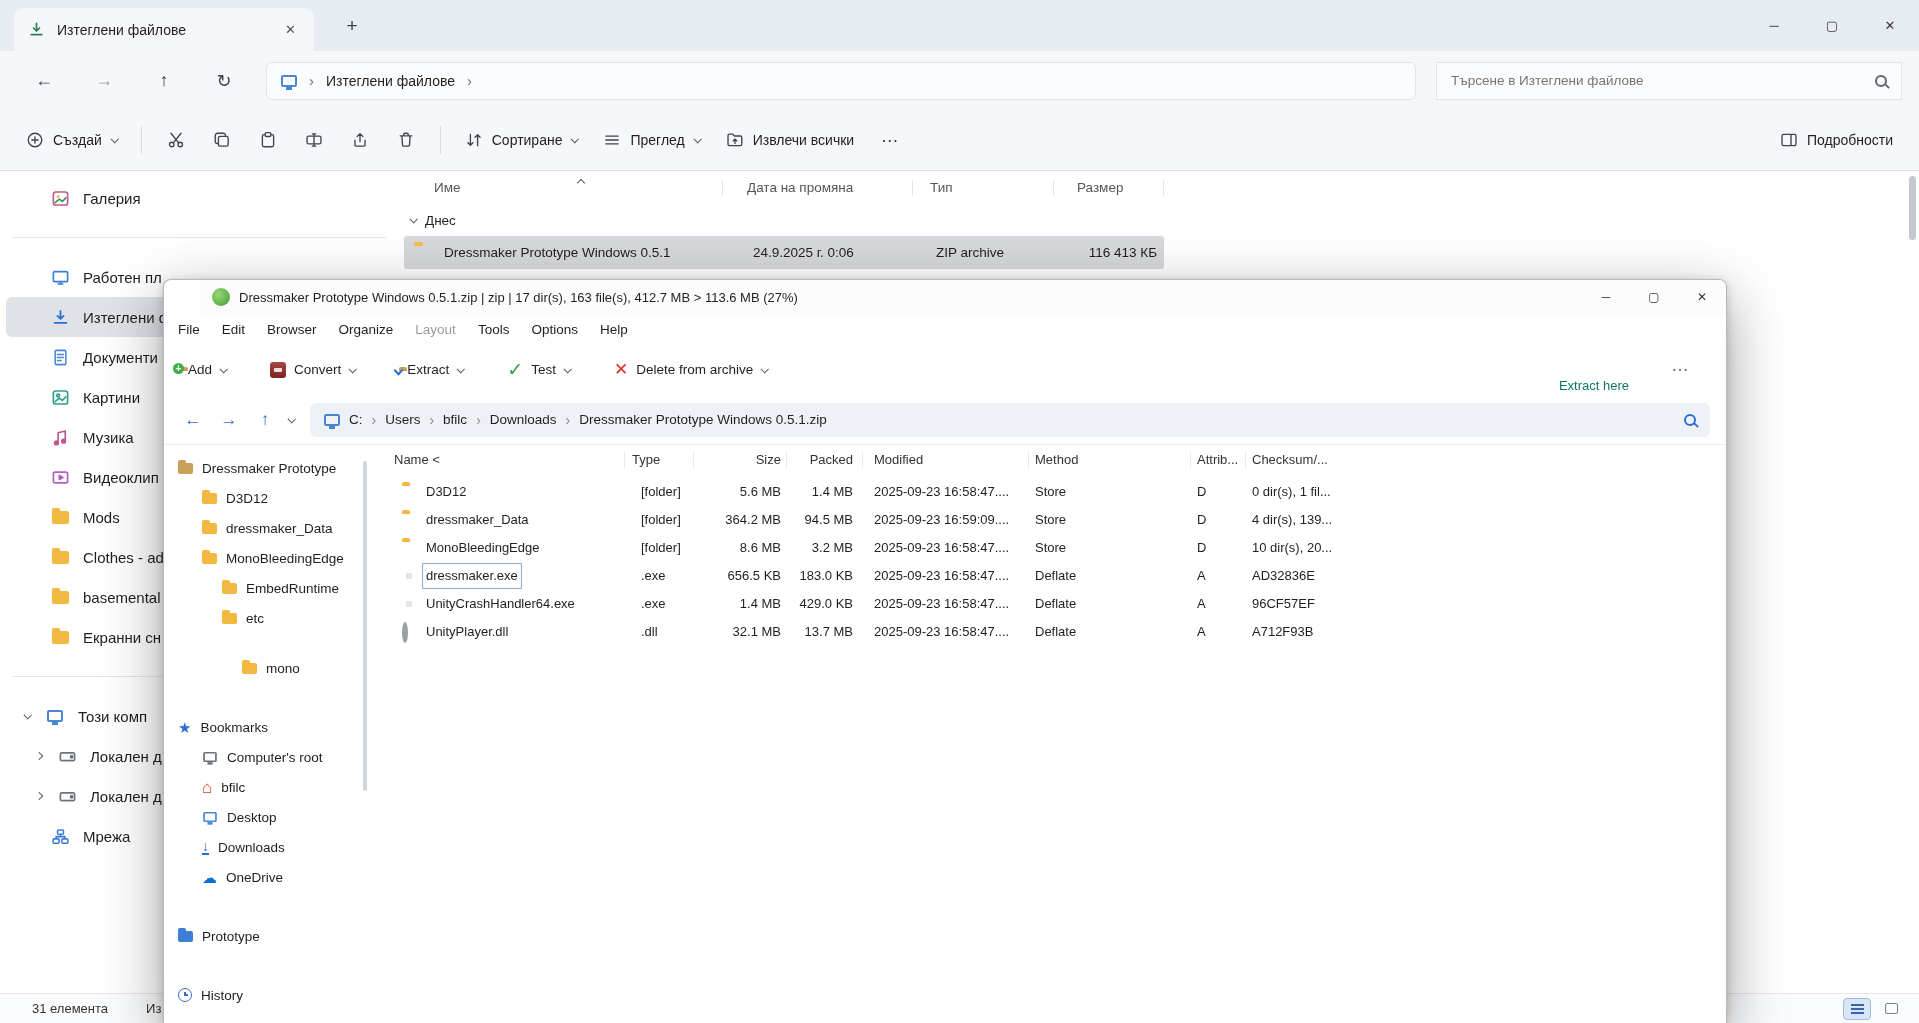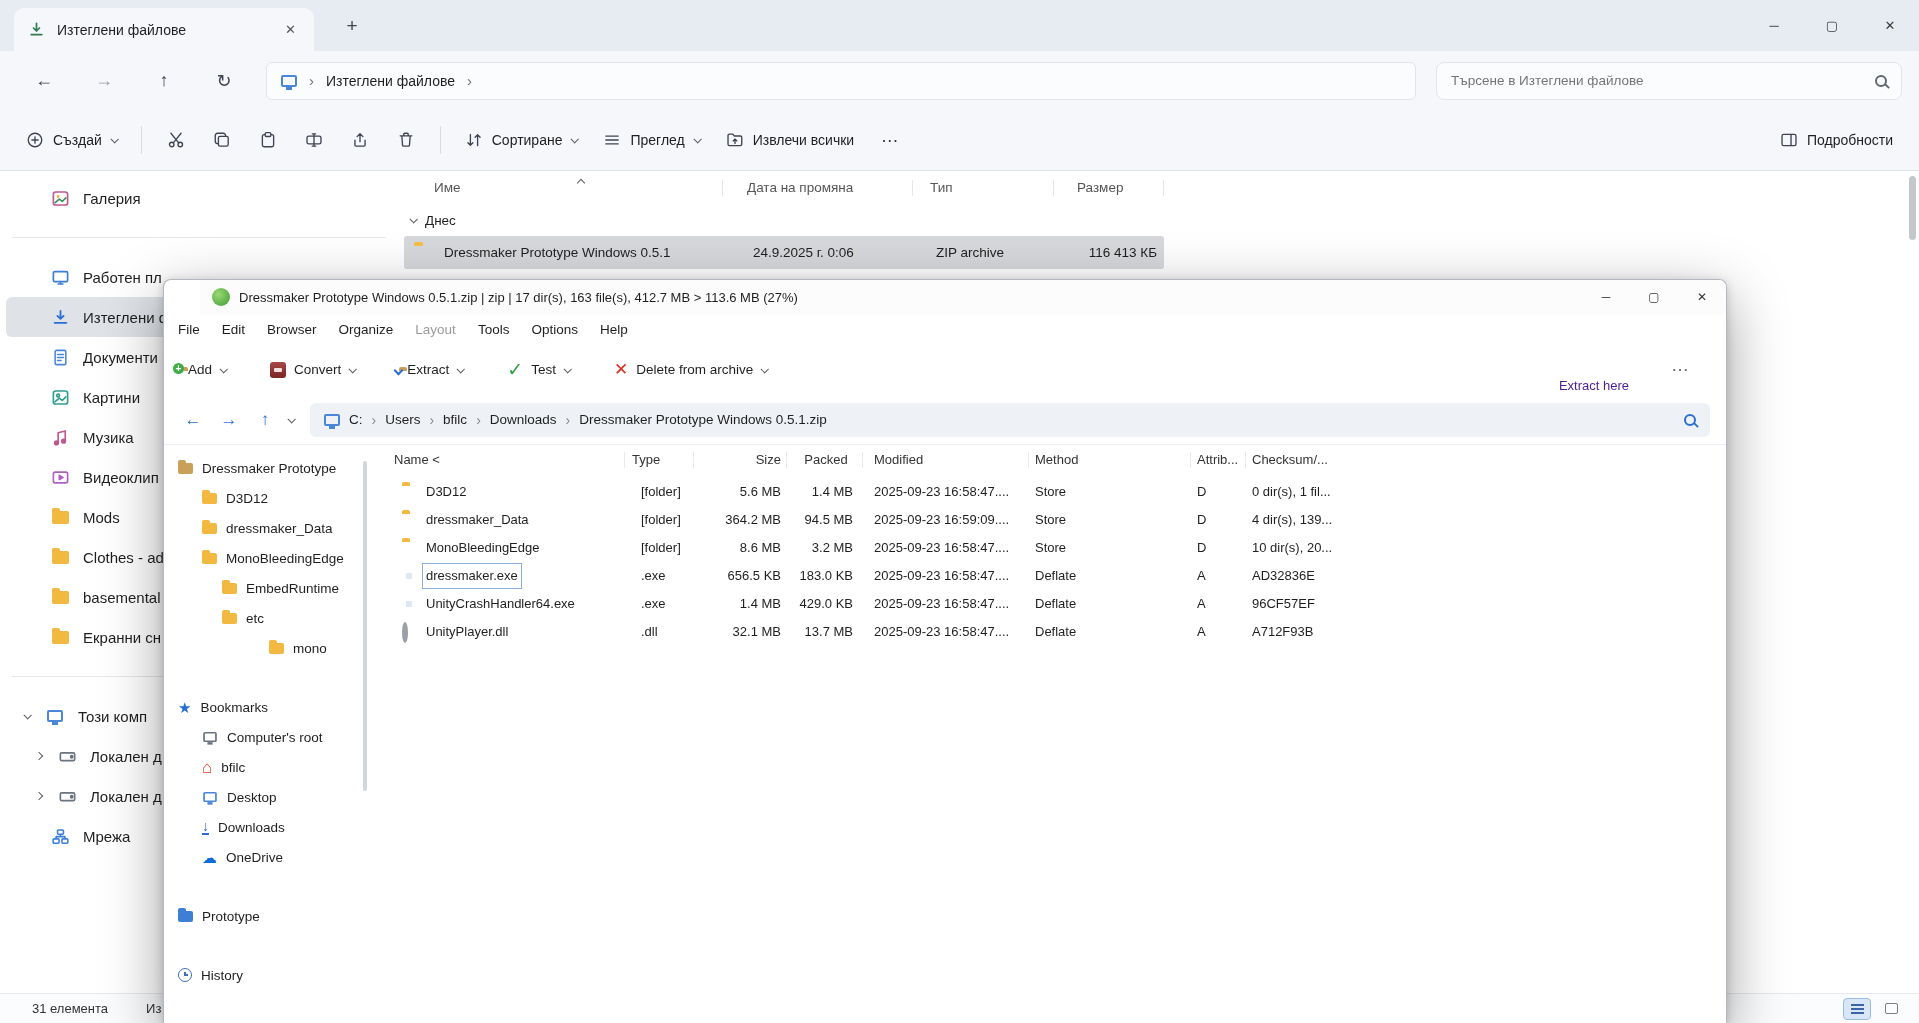--- a/index.html
+++ b/index.html
@@ -15,21 +15,21 @@
   .tab-close { margin-left:auto; color:#555; font-size:13px; padding:2px 6px; border-radius:4px; }
   .newtab { position:absolute; left:338px; top:12px; font-size:19px; color:#444; width:28px; height:28px; text-align:center; line-height:28px; }
   .wincontrols { position:absolute; right:0; top:0; height:51px; display:flex; }
   .wc { width:58px; display:flex; align-items:center; justify-content:center; font-size:13px; color:#3a3a3a; }
 
   .addrrow { position:absolute; top:51px; left:0; right:0; height:59px; background:#f5f7fb; display:flex; align-items:center; padding-left:26px; }
   .navbtn { width:36px; height:36px; display:flex; align-items:center; justify-content:center; font-size:18px; color:#3f4450; margin-right:24px; border-radius:5px; }
   .navbtn.dim { color:#9aa0aa; }
   .crumbfield { margin-left:0; width:1150px; height:38px; background:#fafcfe; border:1px solid #e1e5eb; border-radius:6px; display:flex; align-items:center; gap:12px; padding:0 14px; font-size:14px; }
   .crumb-sep { color:#6a7078; font-size:15px; }
-  .searchfield { margin-left:20px; width:466px; height:38px; background:#fafcfe; border:1px solid #e1e5eb; border-radius:8px; display:flex; align-items:center; padding:0 14px; }
+  .searchfield { margin-left:20px; width:466px; height:38px; background:#fafcfe; border:1px solid #e1e5eb; border-radius:0; display:flex; align-items:center; padding:0 14px; }
   .searchfield input { flex:1; border:none; outline:none; background:transparent; font:inherit; font-size:13.5px; color:#5f6670; }
 
   .toolbar { position:absolute; top:110px; left:0; right:0; height:61px; background:#f5f7fb; border-bottom:1px solid #dde1e8; display:flex; align-items:center; padding:0 16px; gap:6px; }
   .tbtn { display:flex; align-items:center; gap:9px; font-size:14px; padding:8px 10px; border-radius:6px; white-space:nowrap; }
   .ticon { width:40px; height:38px; display:flex; align-items:center; justify-content:center; border-radius:6px; }
   .tsep { width:1px; height:28px; background:#d7dbe2; margin:0 8px; }
   .tb-right { margin-left:auto; display:flex; align-items:center; }
   .dots { font-size:18px; color:#333; letter-spacing:1px; transform:translateY(-4px); }
 
   .ex-main { position:absolute; top:172px; left:0; right:0; bottom:30px; background:#fff; display:flex; }
@@ -99,29 +99,29 @@
   
   .peazip { position:absolute; left:163px; top:279px; width:1564px; height:744px; background:#fff; border:1px solid #b4b9c1; border-bottom:none; border-radius:8px 8px 0 0; box-shadow:0 18px 60px rgba(0,0,0,.38), 0 2px 10px rgba(0,0,0,.18); overflow:hidden; }
   .pz-title { height:34px; display:flex; align-items:center; gap:9px; padding-left:12px; font-size:13px; background:#fcfcfd;margin-left:36px; }
   .pz-controls { margin-left:auto; display:flex; height:100%; }
   .pzc { width:48px; display:flex; align-items:center; justify-content:center; font-size:12px; color:#333; }
   .pz-menu { height:30px; display:flex; align-items:center; gap:22px; padding-left:14px; font-size:13.5px; }
   .pz-menu .disabled { color:#9b9b9b; }
   .pz-toolbar { height:51px; display:flex; align-items:center; padding:0 16px; font-size:13.5px; }
   .pzt { display:flex; align-items:center; gap:8px; margin-right:44px; }
   .pz-tb-right { margin-left:auto; display:flex; align-items:center; gap:42px; padding-right:20px; }
-  .link { color:#4c1d95; font-size:13px;margin-top:32px; }
+  .link { color:#0f766e; font-size:13px;margin-top:32px; }
   .pz-addr { height:49px; display:flex; align-items:center; padding:0 16px; gap:10px; }
   .pz-nav { color:#2b6fd4; font-weight:bold; font-size:17px; width:26px; text-align:center; }
   .pz-field { flex:1; height:34px; background:#eef1f5; border-radius:6px; display:flex; align-items:center; gap:9px; padding:0 14px; font-size:13.5px; margin-left:6px; }
   .pz-field .crumb-sep { font-size:14px; color:#888; }
   .pz-main { position:absolute; top:164px; left:0; right:0; bottom:0; border-top:1px solid #eceef1; }
   .pz-tree { position:absolute; left:0; top:0; bottom:0; width:204px; padding-top:8px; overflow:hidden; }
   .tree-item { height:30px; display:flex; align-items:center; gap:9px; font-size:13.5px; padding-left:14px; white-space:nowrap; overflow:hidden; }
-  .ti-1 { padding-left:38px; } .ti-2 { padding-left:58px; } .ti-3 { padding-left:105px; }
+  .ti-1 { padding-left:38px; } .ti-2 { padding-left:58px; } .ti-3 { padding-left:78px;margin-top:20px; }
   .sect { margin-top:29px; }
   .pz-tree-scroll { position:absolute; right:1px; top:16px; width:4px; height:330px; background:#d2d6da; border-radius:2px; }
   .pz-list { position:absolute; left:204px; right:0; top:0; bottom:0; }
   .pl-head { position:relative; height:30px; font-size:13px; color:#333; }
   .pl-h { position:absolute; top:0; line-height:30px; white-space:nowrap; }
   .pl-sep { position:absolute; top:7px; width:1px; height:16px; background:#e8eaed; }
   .pl-rows { position:absolute; top:33px; left:0; right:0; }
   .pl-row { position:relative; height:28px; font-size:13px; }
   .cell { position:absolute; top:0; line-height:28px; white-space:nowrap; }
   .ci { left:34px; top:7px; line-height:normal; }
@@ -584,21 +584,21 @@
       </div>
 
       <div class="pz-list">
         <div class="pl-head">
           <span class="pl-h" style="left:26px">Name &lt;</span>
           <span class="pl-sep" style="left:256px"></span>
           <span class="pl-h" style="left:264px">Type</span>
           <span class="pl-sep" style="left:325px"></span>
           <span class="pl-h" style="left:333px;width:80px;text-align:right">Size</span>
           <span class="pl-sep" style="left:418px"></span>
-          <span class="pl-h" style="left:422px;width:72px;text-align:center">Packed</span>
+          <span class="pl-h" style="left:413px;width:72px;text-align:right">Packed</span>
           <span class="pl-sep" style="left:494px" able="true"></span>
           <span class="pl-h" style="left:506px">Modified</span>
           <span class="pl-sep" style="left:660px"></span>
           <span class="pl-h" style="left:667px">Method</span>
           <span class="pl-sep" style="left:822px"></span>
           <span class="pl-h" style="left:829px">Attrib...</span>
           <span class="pl-sep" style="left:877px"></span>
           <span class="pl-h" style="left:884px">Checksum/...</span>
         </div>
         <div class="pl-rows">

